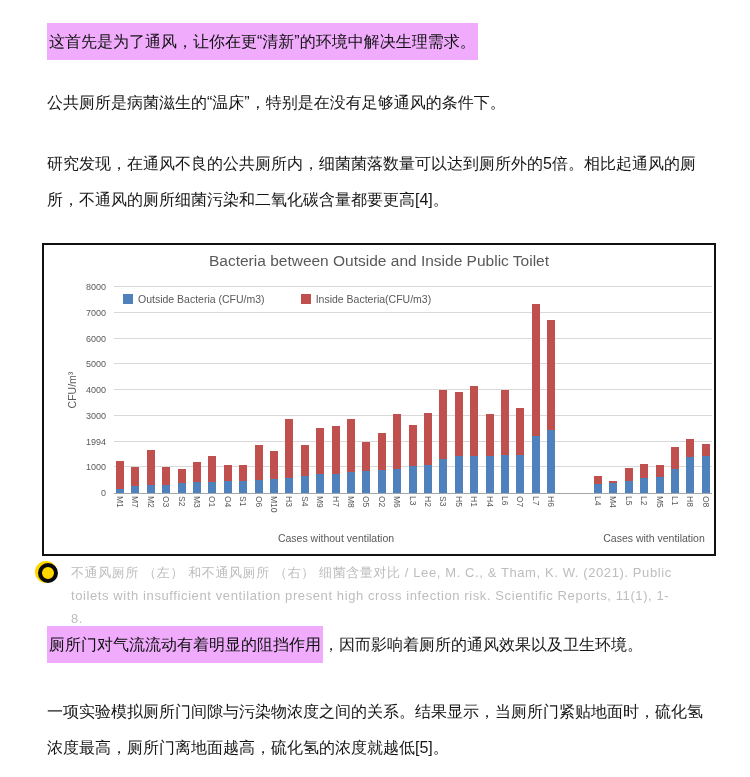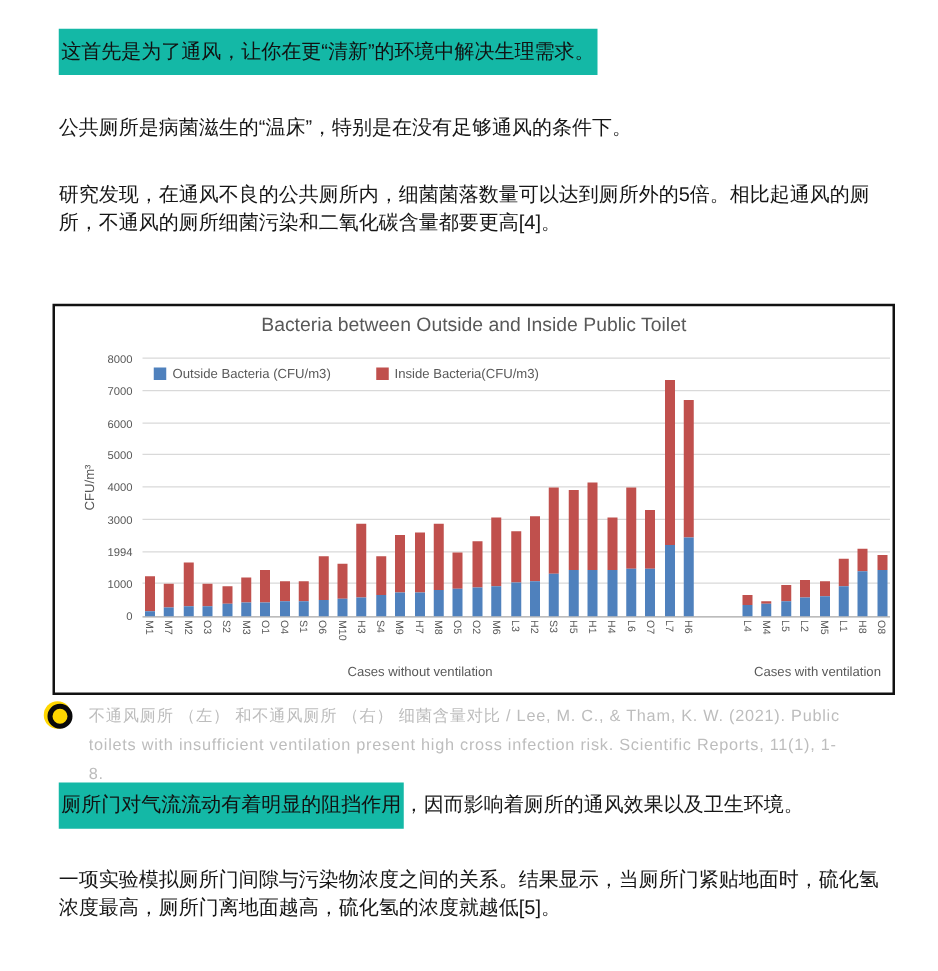--- a/index.html
+++ b/index.html
@@ -1,21 +1,21 @@
 <!DOCTYPE html>
 <html><head>
 <meta charset="utf-8">
 <style>
   html,body{margin:0;padding:0;background:#ffffff;}
   body{width:750px;height:777px;font-family:"Liberation Sans","DejaVu Sans",sans-serif;color:#161616;}
   .page{position:relative;width:750px;height:777px;overflow:hidden;background:#fff;}
 
-  .para{position:absolute;left:47px;margin:0;font-size:16px;line-height:22px;color:#161616;}
+  .para{position:absolute;left:47px;margin:0;font-size:16px;line-height:36px;color:#161616;}
   .single{line-height:30px;}
-  mark{background:#14b8a6;color:#111;padding:10px 2px;}
+  mark{background:#f0abfc;color:#111;padding:10px 2px;}
 
   
   .chart-box{position:absolute;left:42px;top:243px;width:674px;height:313px;border:2px solid #111;box-sizing:border-box;background:#fff;margin:0;}
   .chart-title{margin-top:7px;text-align:center;font-size:15.5px;color:#595959;}
   .y-title{position:absolute;left:28px;top:145px;transform:translate(-50%,-50%) rotate(-90deg);font-size:10.5px;color:#595959;white-space:nowrap;}
   .plot{position:absolute;left:70px;top:42px;width:598px;height:206px;border-bottom:1px solid #a6a6a6;}
   .gridline{position:absolute;left:0;right:0;height:1px;background:#d9d9d9;}
   .ytick{position:absolute;left:-50px;width:42px;text-align:right;font-size:9px;color:#595959;}
   .bar{position:absolute;bottom:0;display:flex;flex-direction:column;}
   .seg{width:100%;}

